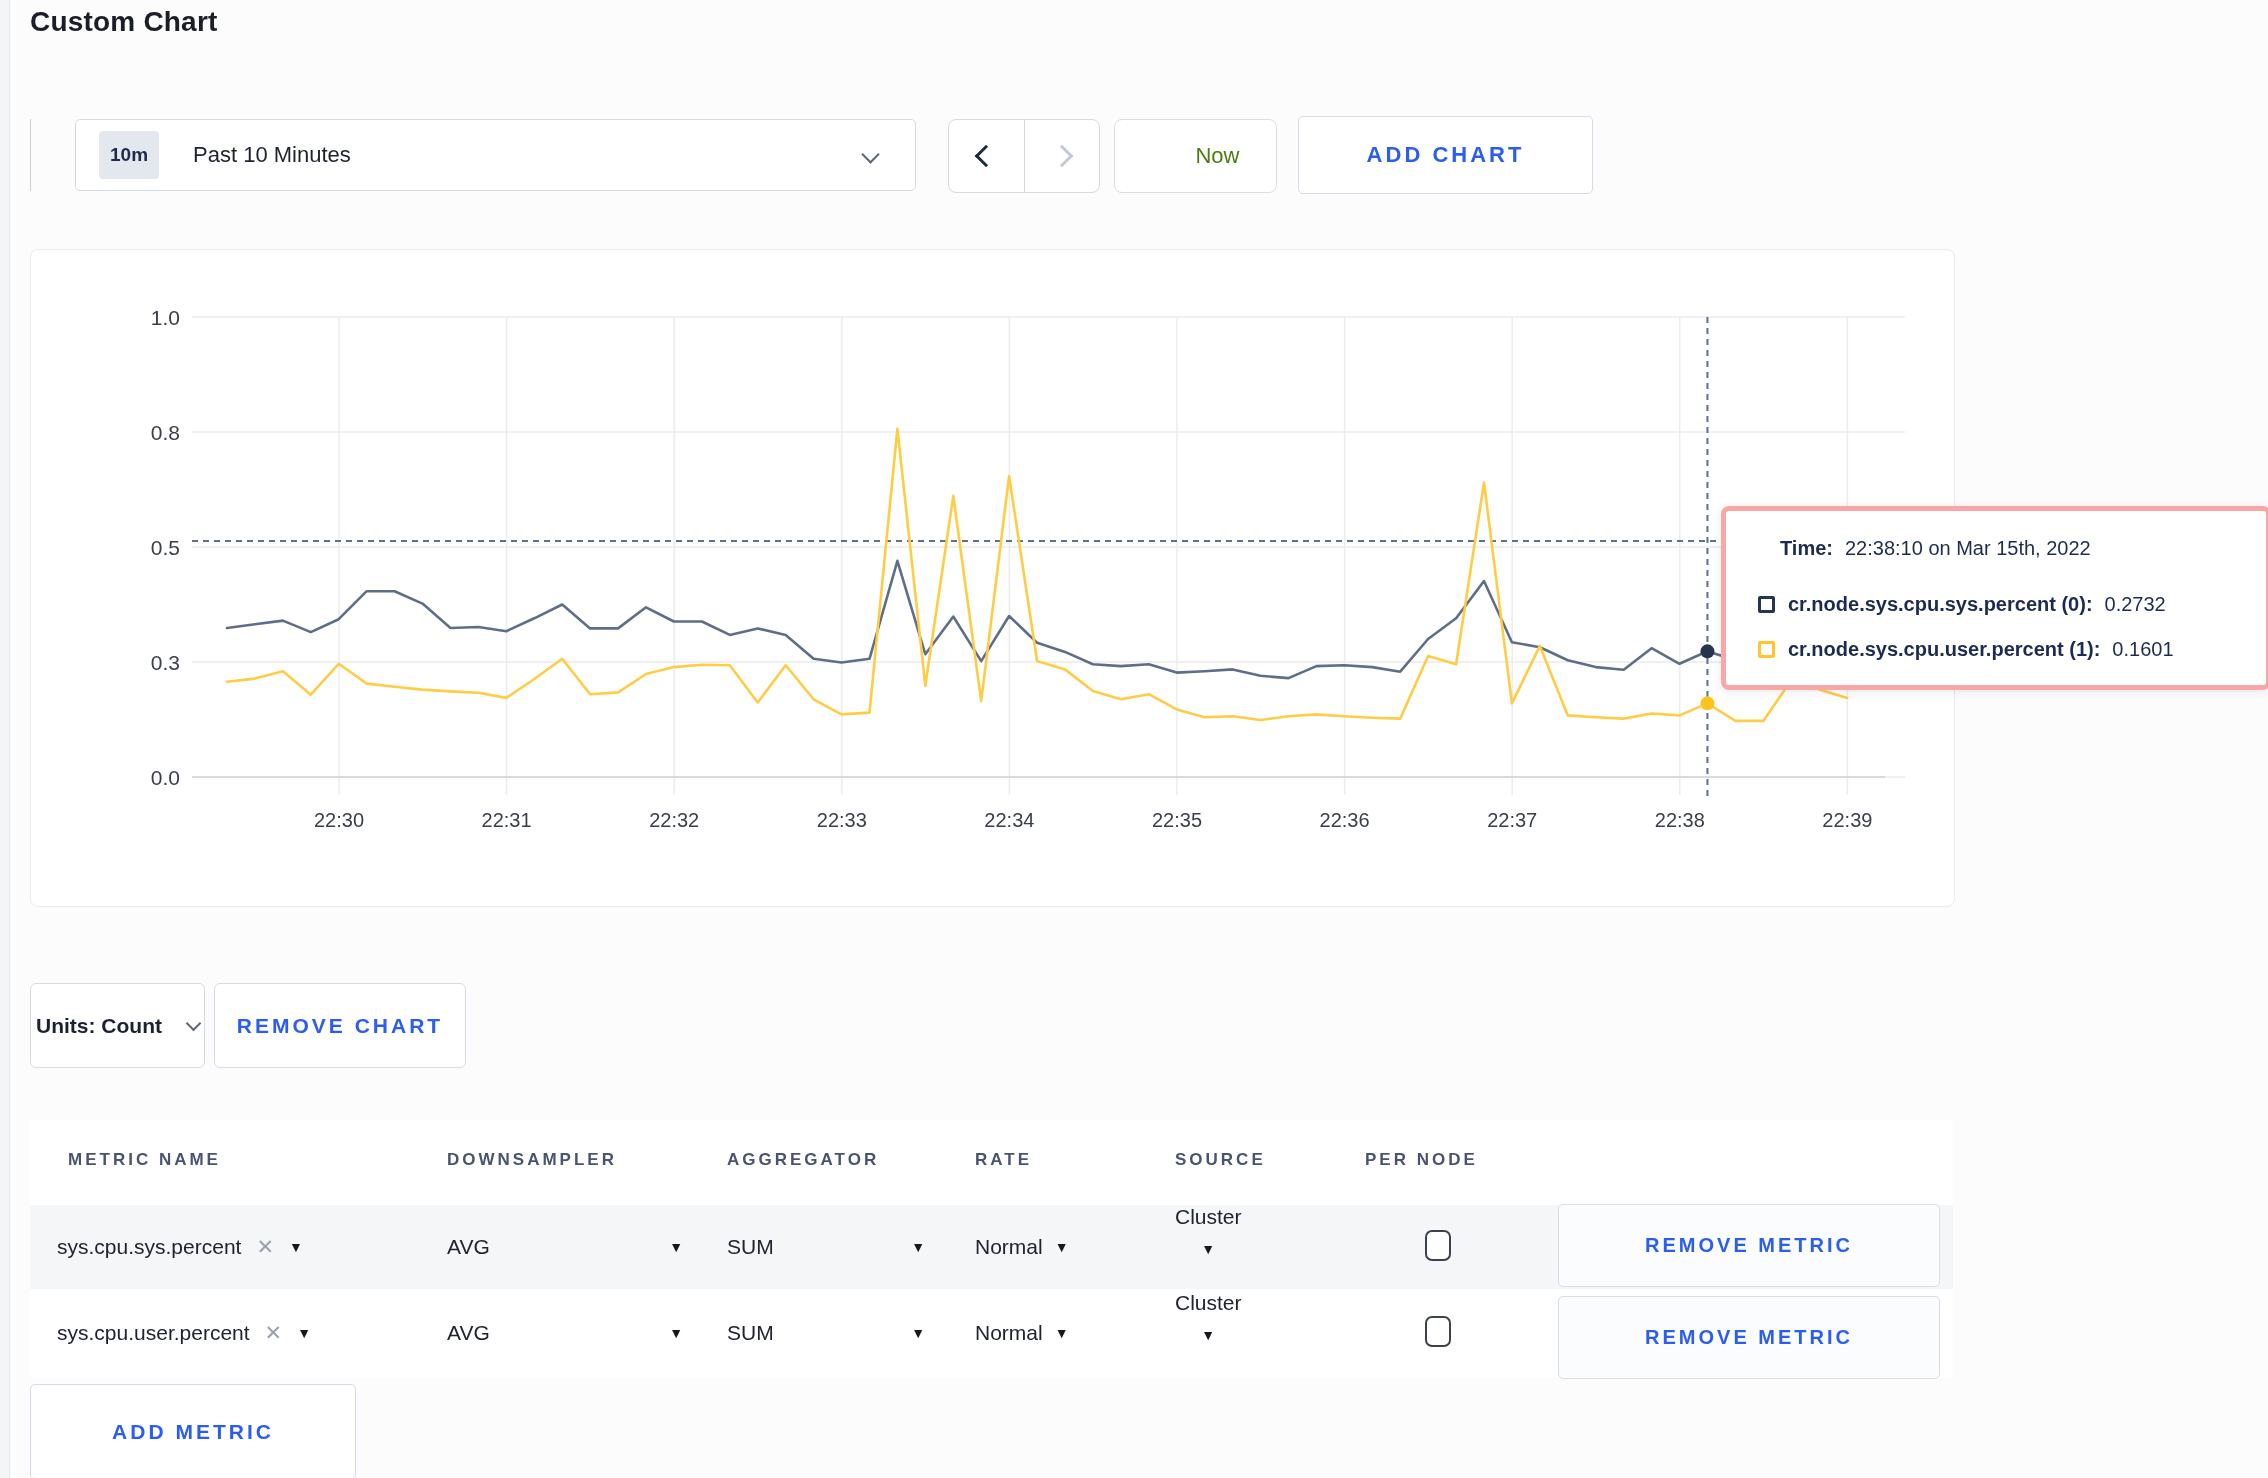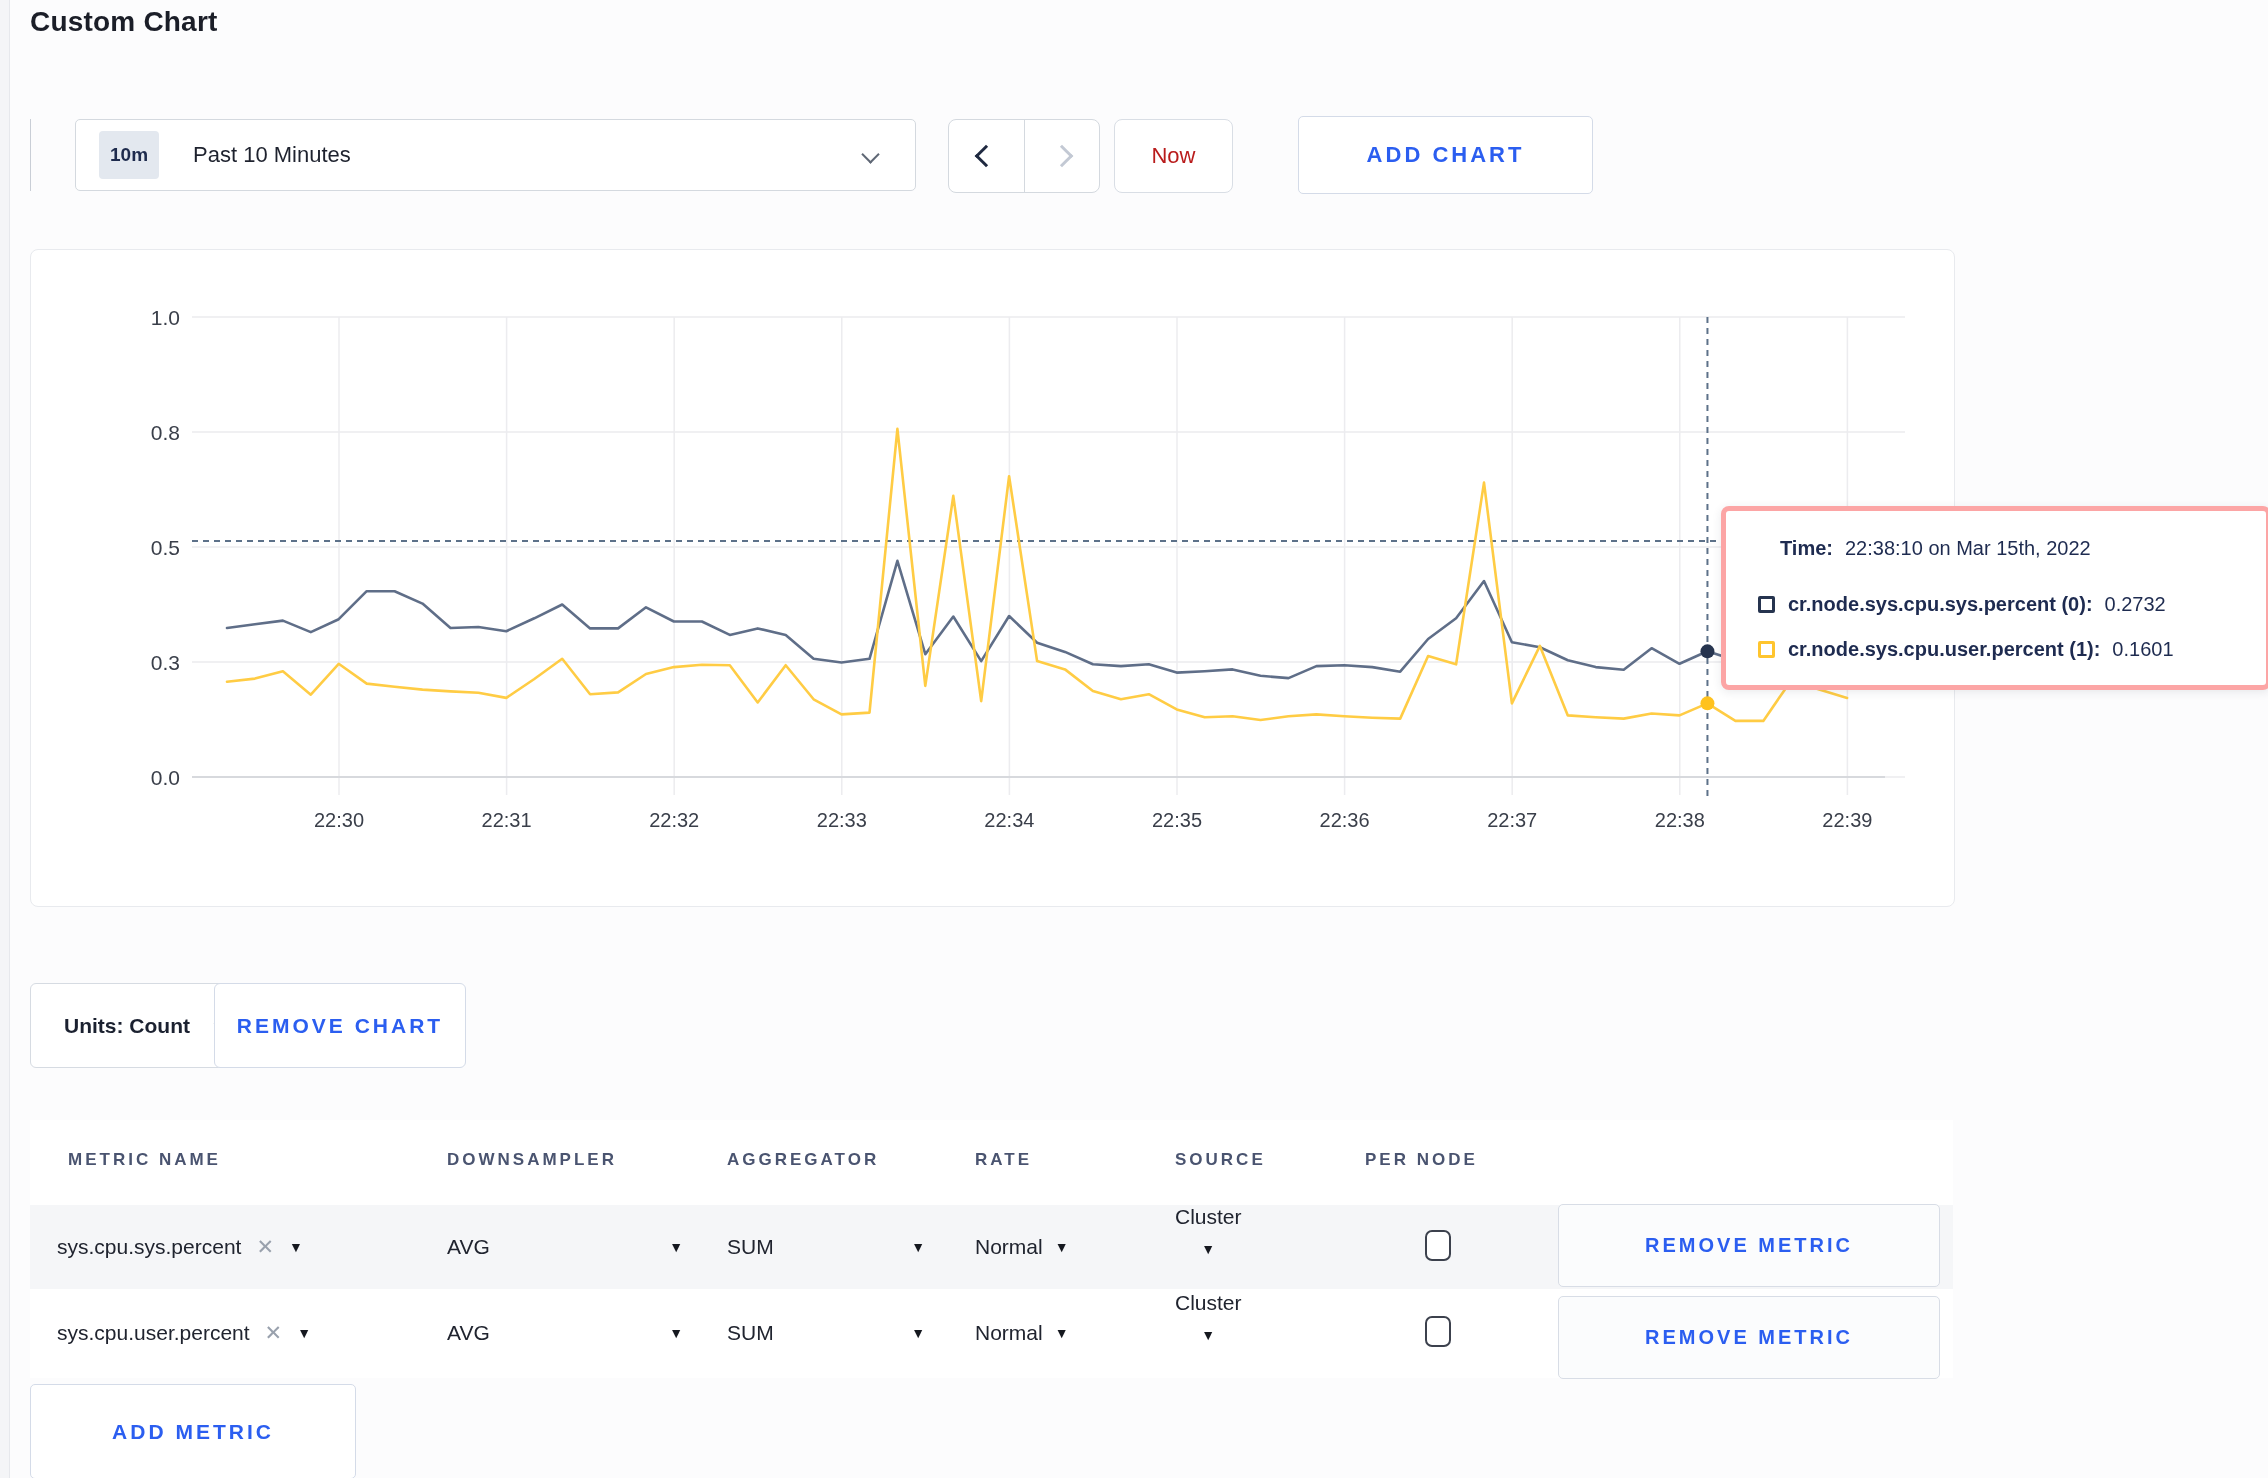--- a/index.html
+++ b/index.html
@@ -18,42 +18,42 @@
   .time-badge{background:#e3e8ef;color:#1e2b4d;font-weight:700;font-size:19px;padding:13px 11px;border-radius:4px;}
   .time-label{font-size:22px;color:#1e222e;margin-left:34px;}
   .chev{width:11px;height:11px;border-right:2px solid #5f6775;border-bottom:2px solid #5f6775;transform:rotate(45deg);display:inline-block;}
   .time-select .chev{position:absolute;right:38px;top:28px;}
   .arrow-group{left:948px;top:119px;width:150px;height:72px;background:#fff;border:1px solid #d4d9df;border-radius:8px;display:flex;}
   .arrow-half{flex:1;display:flex;align-items:center;justify-content:center;cursor:pointer;}
   .arrow-half + .arrow-half{border-left:1px solid #d4d9df;}
   .chev-l{width:13px;height:13px;border-left:3px solid #1f2940;border-bottom:3px solid #1f2940;transform:rotate(45deg);}
   .chev-r{width:13px;height:13px;border-right:3px solid #c3c9d4;border-top:3px solid #c3c9d4;transform:rotate(45deg);}
   .now-btn{left:1114px;top:119px;width:117px;height:72px;background:#fff;border:1px solid #d9dee5;border-radius:8px;
-    display:flex;align-items:center;justify-content:center;font-size:22px;color:#b91c1c;cursor:pointer;}
+    display:flex;align-items:center;justify-content:center;font-size:22px;color:#4d7c0f;cursor:pointer;padding-left:44px;}
   .btn-blue{background:#fff;border:1px solid #d4dbe8;border-radius:5px;color:#2b5ef0;font-weight:600;
     display:flex;align-items:center;justify-content:center;letter-spacing:3px;cursor:pointer;}
   .add-chart{left:1298px;top:116px;width:293px;height:76px;font-size:22px;}
   
   .chart-card{left:30px;top:249px;width:1923px;height:656px;background:#fff;border:1px solid #e8eaee;border-radius:8px;}
   #chart-svg{position:absolute;left:30px;top:249px;}
   .tick{font-size:20px;fill:#3a3f4a;font-family:"Liberation Sans","DejaVu Sans",sans-serif;}
   .ylab{font-size:21px;}
   
   .tooltip{left:1721px;top:506px;width:540px;height:174px;background:#fff;border:5px solid #fca5a5;border-radius:8px;
     box-shadow:0 2px 10px rgba(40,50,70,.10);z-index:10;font-size:20px;color:#1e2b50;}
   .tt-row{position:absolute;left:32px;display:flex;align-items:center;white-space:nowrap;}
   .tt-time{top:26px;left:54px;}
   .tt-s0{top:82px;}
   .tt-s1{top:127px;justify-content:space-between;}
   .tt-key{width:17px;height:17px;border-radius:2px;background:#fff;margin-right:13px;box-sizing:border-box;}
   .tt-bold{font-weight:700;}
   .tt-val{margin-left:12px;}
   
   .units-box{left:30px;top:983px;width:173px;height:83px;background:#fff;border:1px solid #d6dbe2;border-radius:6px;
-    display:flex;align-items:center;justify-content:center;gap:26px;font-size:21px;font-weight:700;color:#1b2130;cursor:pointer;padding-left:28px;}
+    display:flex;align-items:center;justify-content:center;gap:26px;font-size:21px;font-weight:700;color:#1b2130;cursor:pointer;}
   .units-box .chev{width:9px;height:9px;margin-top:-4px;}
   .remove-chart{left:214px;top:983px;width:250px;height:83px;font-size:21px;border-radius:6px;}
   
   .mtable{left:30px;top:1120px;width:1923px;height:258px;background:#fff;}
   .mhead{position:absolute;top:30px;font-size:17px;letter-spacing:3px;color:#4a5470;font-weight:600;}
   .row-band{position:absolute;left:0;top:85px;width:1923px;height:84px;background:#f5f6f8;}
   .mrow{position:absolute;left:0;width:1923px;height:84px;}
   .mrow1{top:85px;} .mrow2{top:171px;}
   .cell{position:absolute;display:flex;align-items:center;font-size:21px;color:#20242f;height:84px;}
   .metric-cell{left:27px;gap:15px;}

